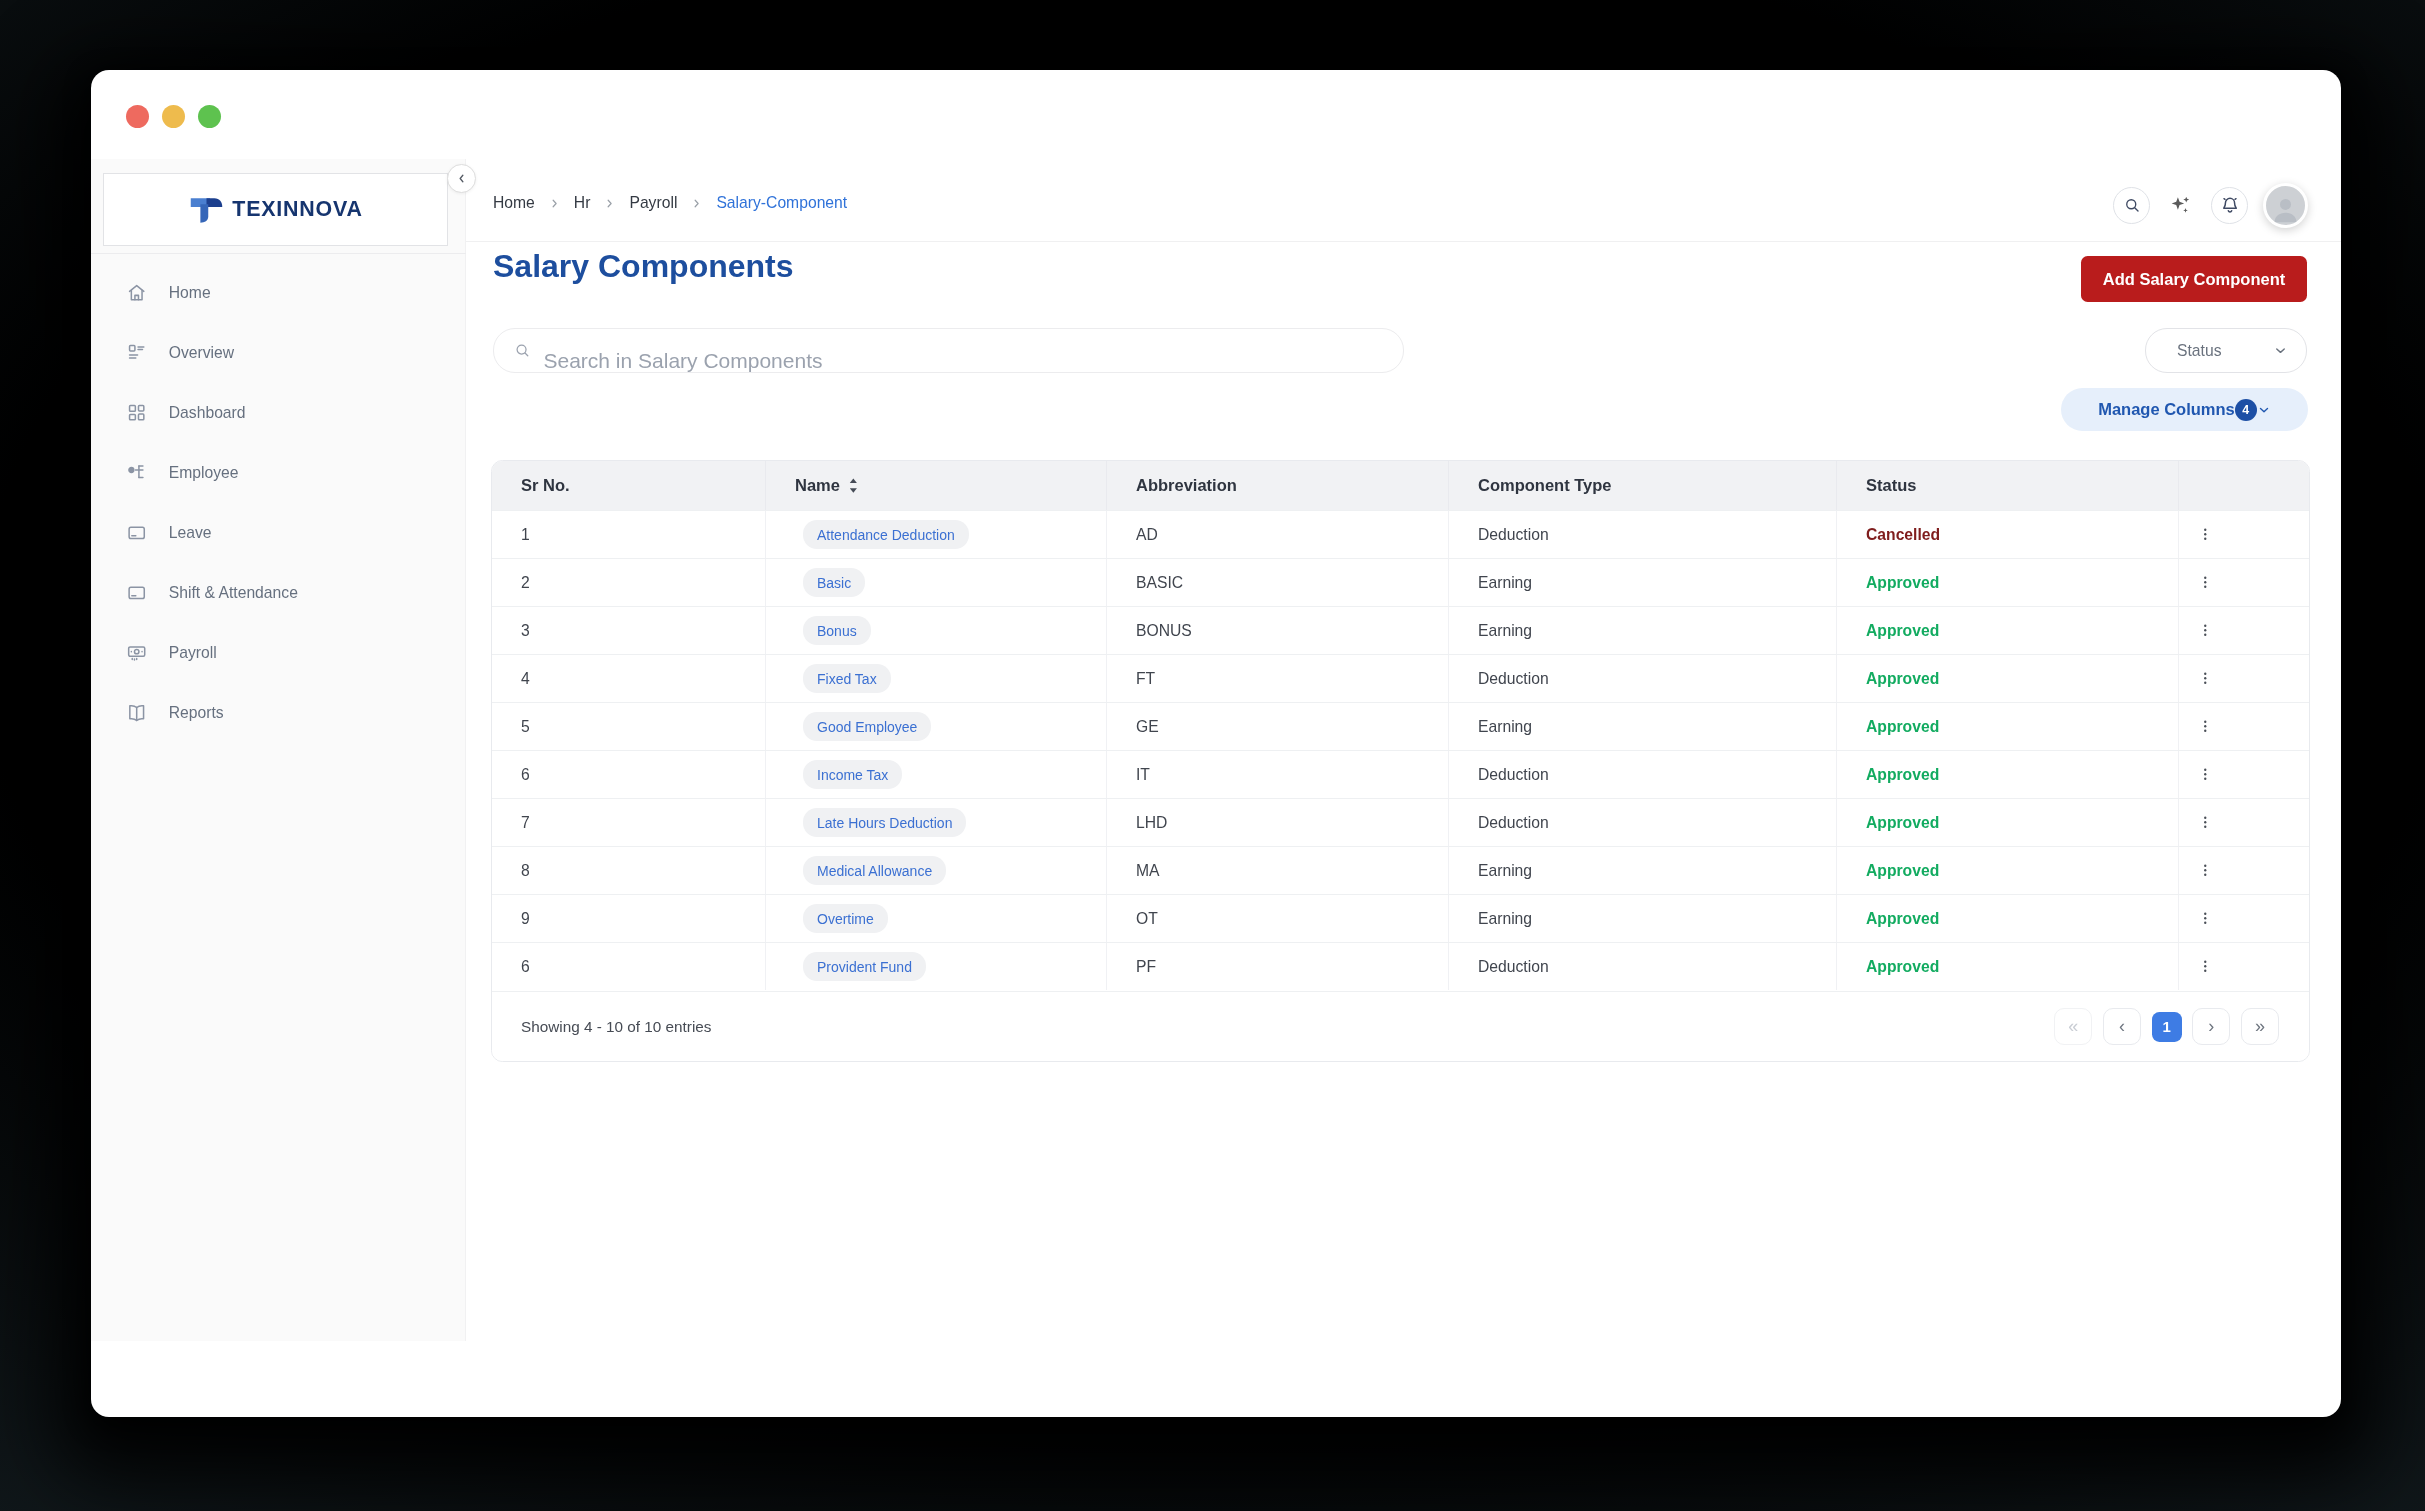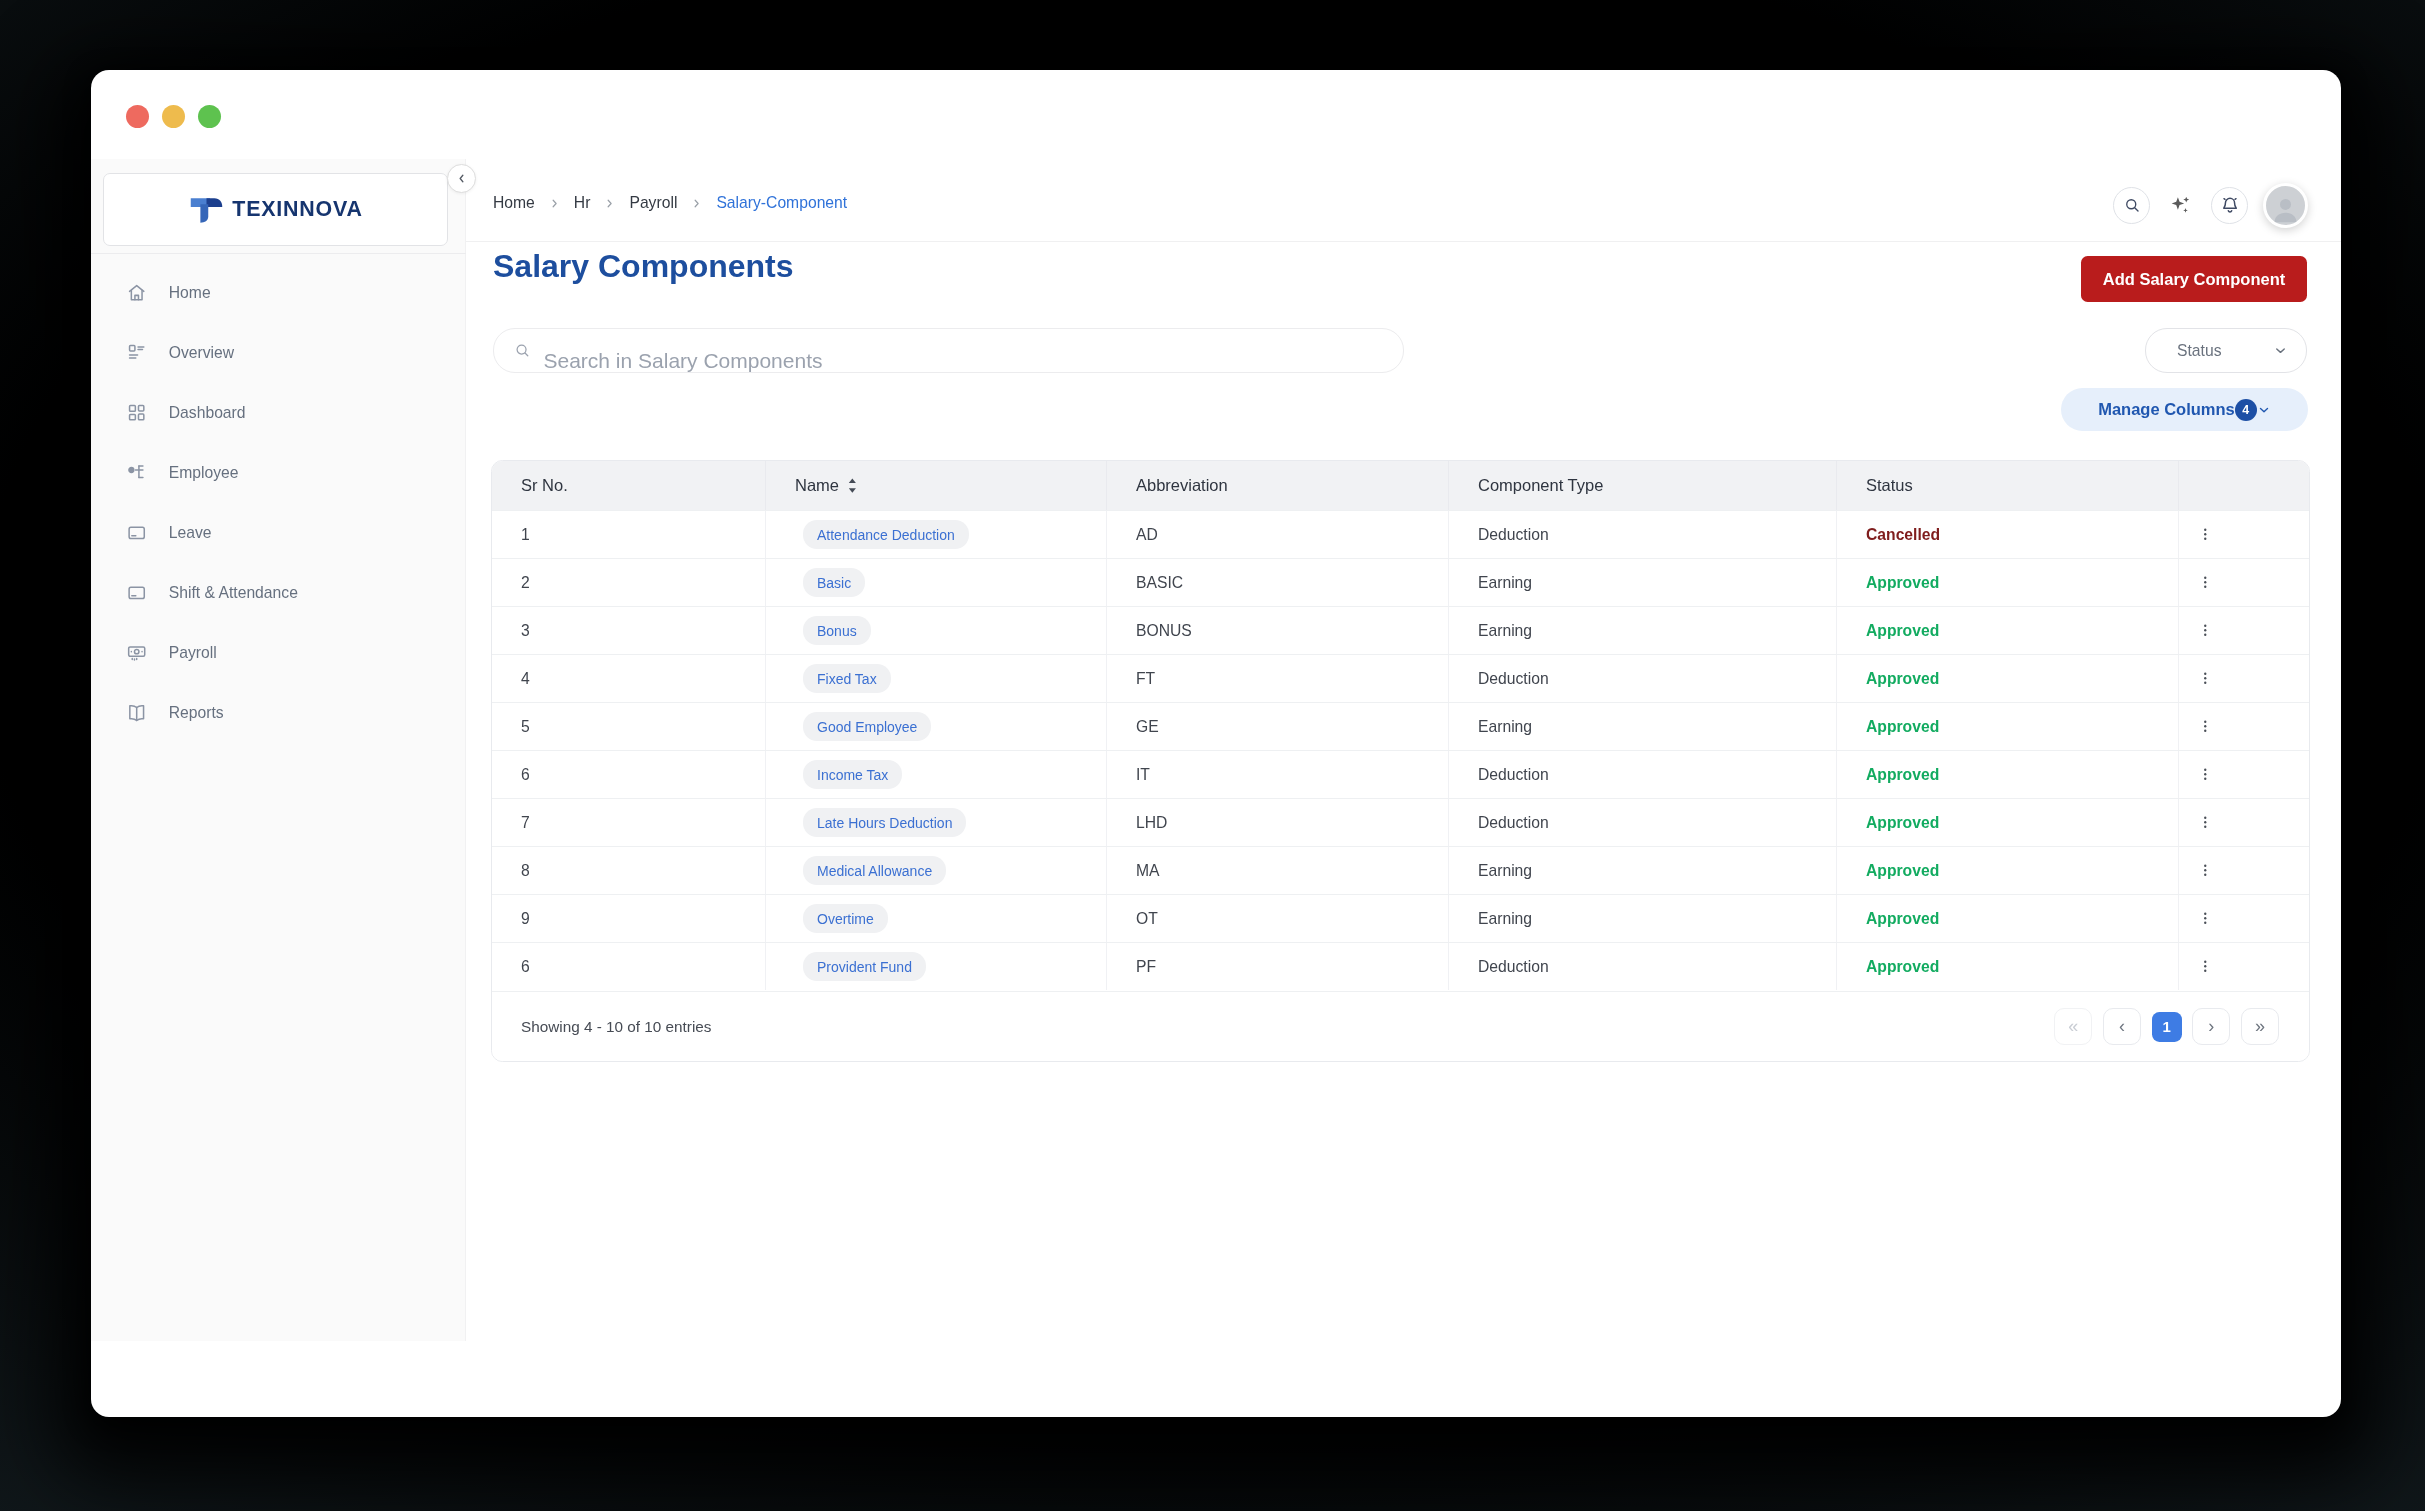--- a/index.html
+++ b/index.html
@@ -16,21 +16,21 @@
     overflow:hidden;
   }
   
   .traffic { position:absolute; left:35px; top:35px; display:flex; gap:13px; }
   .dot { width:23px; height:23px; border-radius:50%; }
   .dot.red{ background:#ee6a5f;} .dot.yellow{ background:#eebb4d;} .dot.green{ background:#5ec24f;}
   
   .sidebar { position:absolute; left:0; top:89px; width:375px; height:1182px;
     background:#fafafa; border-right:0.8px solid #f1f1f2; }
   .logo-card { position:absolute; left:12.4px; top:14px; width:345px; height:73px;
-    background:#fff; border:0.8px solid #e2e3e6; border-radius:7px;
+    background:#fff; border:0.8px solid #e2e3e6; border-radius:0;
     display:flex; align-items:center; justify-content:center; gap:8.2px; }
   .logo-mark { width:35px; height:35px; flex:0 0 auto; }
   .brand-name { font-size:21.4px; font-weight:bold; color:#16356f; letter-spacing:0.8px; }
   .sidebar-divider { position:absolute; left:0; top:94px; width:375px; height:0.8px; background:#ececee; }
   .collapse-btn { position:absolute; left:356px; top:94px; width:29px; height:29px;
     background:#fff; border:0.8px solid #ddd; border-radius:50%;
     display:flex; align-items:center; justify-content:center; box-shadow:0 0.8px 3.3px rgba(0,0,0,.06); z-index:5;}
   .nav { position:absolute; left:0; top:117px; width:375px; display:flex; flex-direction:column; gap:27px; }
   .nav-item { display:flex; align-items:center; gap:21.4px; padding-left:35px; height:33px; cursor:pointer; }
   .nav-icon { width:21.4px; height:21.4px; display:flex; align-items:center; justify-content:center; }
@@ -66,21 +66,21 @@
     background:#e6effb; border:none; border-radius:21.4px; display:flex; align-items:center; justify-content:center;
     cursor:pointer; font-family:inherit; }
   .manage-cols .label { font-size:16.5px; font-weight:600; color:#2057b0; }
   .badge { width:22px; height:22px; border-radius:50%; background:#1d4fa5; color:#fff;
     font-size:12.4px; font-weight:bold; display:flex; align-items:center; justify-content:center; }
   
   .table-card { position:absolute; left:400px; top:390px; width:1819px; height:602px;
     background:#fff; border:0.8px solid #e8eaee; border-radius:11.5px; overflow:hidden; }
   .tr, .thead { display:grid; grid-template-columns:274px 341px 342px 388px 342px 1fr; }
   .thead { height:49px; background:#f1f2f4; }
-  .th { display:flex; align-items:center; gap:8.2px; padding-left:29px; font-size:16.5px; font-weight:400; color:#2f3540;
+  .th { display:flex; align-items:center; gap:8.2px; padding-left:29px; font-size:16.5px; font-weight:700; color:#2f3540;
     border-right:0.8px solid #e9eaee; }
   .th:last-child { border-right:none; }
   .sort { display:flex; align-items:center; cursor:pointer; }
   .tr { height:48px; border-top:0.8px solid #eef0f2; }
   .td { display:flex; align-items:center; padding-left:29px; font-size:15.7px; color:#40454e;
     border-right:0.8px solid #f0f1f4; overflow:hidden; white-space:nowrap; }
   .td:last-child { border-right:none; }
   .td.name { padding-left:37px; }
   .chip { background:#f0f1f3; color:#3b70d2; border-radius:14px; padding:6.6px 14px; font-size:14px; cursor:pointer; }
   .td.status { font-weight:600; }

